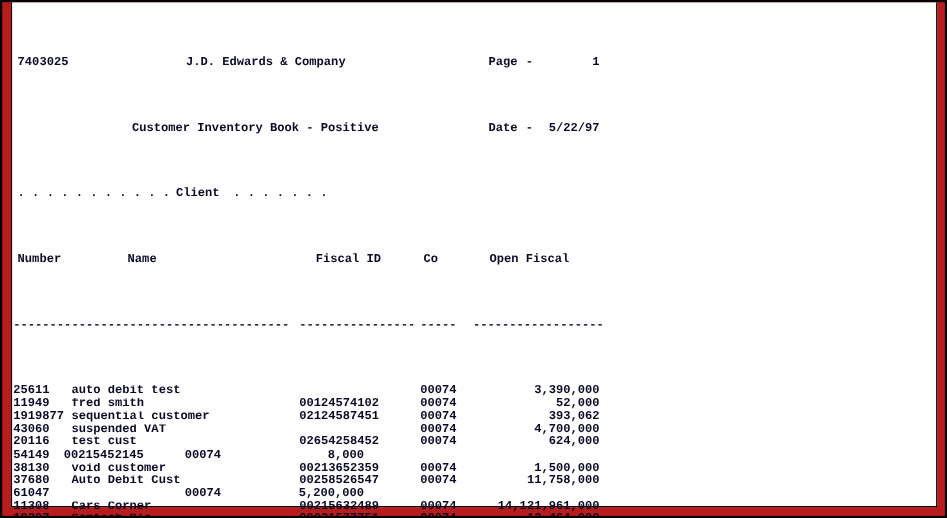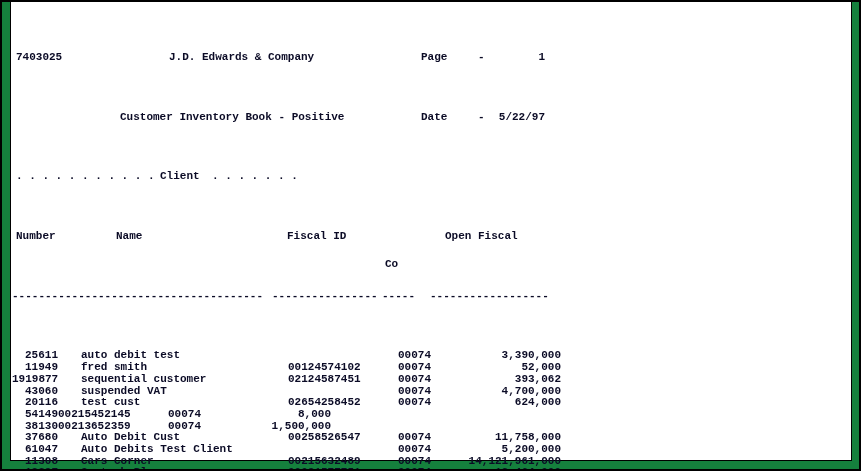--- a/index.html
+++ b/index.html
@@ -3,21 +3,21 @@
 <meta charset="utf-8">
 <style>
   * { margin:0; padding:0; box-sizing:border-box; }
   body {
     background:#ffffff;
     font-family:"Liberation Mono","DejaVu Sans Mono",monospace;
   }
   .frame {
     position:relative;
     width:861px; height:471px;
-    background:#15803d;
+    background:#b91c1c;
     border:2px solid #000000;
     overflow:hidden;
   }
   .page {
     position:absolute;
     left:8px; top:0; right:7px; bottom:8px;
     background:#ffffff;
     border-left:1px solid #000000;
     border-right:1px solid #000000;
     border-bottom:1px solid #000000;
@@ -29,40 +29,40 @@
     font-weight:bold;
     color:#0b0b26;
     white-space:pre;
   }
   .line { position:relative; height:11.7px; line-height:11.7px; }
   .line .abs { position:absolute; top:0; }
   
   .l-reportid   { left:5px; }
   .l-company    { left:158px; }
   .l-title      { left:109px; }
-  .l-pagelabel, .l-datelabel { left:410px; }
+  .l-pagelabel, .l-datelabel { left:433px; }
   .l-pagesep,  .l-datesep    { left:467px; }
   .l-pageval,  .l-dateval    { left:467px; width:67px; text-align:right; }
   .l-dotsL   { left:5px; }
   .l-client  { left:149px; }
   .l-dotsR   { left:201px; }
   .h-number  { left:5px; }
   .h-name    { left:81px;padding-left:24px; }
   .h-fiscal  { left:276px; }
-  .h-co      { left:374px;margin-top:28px; }
+  .h-co      { left:374px; }
   .h-balance { left:434px; }
   .s-number  { left:1px; }
   .s-name    { left:54px; }
   .s-fiscal  { left:261px; }
   .s-co      { left:371px; }
   .s-balance { left:419px; }
   
   .row { display:flex; padding-left:1px; }
-  .c-num  { width:46px;  text-align:right; }
-  .c-name { width:207px; margin-left:23px; overflow:hidden; }
+  .c-num  { width:46px;  }
+  .c-name { width:207px; margin-left:7px; overflow:hidden; }
   .c-fid  { width:110px; }
   .c-co   { width:40px; }
   .c-bal  { width:123px; text-align:right; }
 </style>
 </head>
 <body>
 
 <div class="frame">
   <div class="page">
     <div class="content">
@@ -140,32 +140,32 @@
     <span class="c-fid">02654258452</span>
     <span class="c-co">00074</span>
     <span class="c-bal">624,000</span>
   </div><div class="line row">
     <span class="c-num">54149</span>
     <span class="c-fid">00215452145</span>
     <span class="c-co">00074</span>
     <span class="c-bal">8,000</span>
   </div><div class="line row">
     <span class="c-num">38130</span>
+    <span class="c-name">void customer</span>
     <span class="c-fid">00213652359</span>
     <span class="c-co">00074</span>
     <span class="c-bal">1,500,000</span>
   </div><div class="line row">
     <span class="c-num">37680</span>
     <span class="c-name">Auto Debit Cust</span>
     <span class="c-fid">00258526547</span>
     <span class="c-co">00074</span>
     <span class="c-bal">11,758,000</span>
   </div><div class="line row">
     <span class="c-num">61047</span>
-    <span class="c-name">Auto Debits Test Client</span>
     <span class="c-fid"></span>
     <span class="c-co">00074</span>
     <span class="c-bal">5,200,000</span>
   </div><div class="line row">
     <span class="c-num">11308</span>
     <span class="c-name">Cars Corner</span>
     <span class="c-fid">00215632489</span>
     <span class="c-co">00074</span>
     <span class="c-bal">14,121,961,000</span>
   </div><div class="line row">

